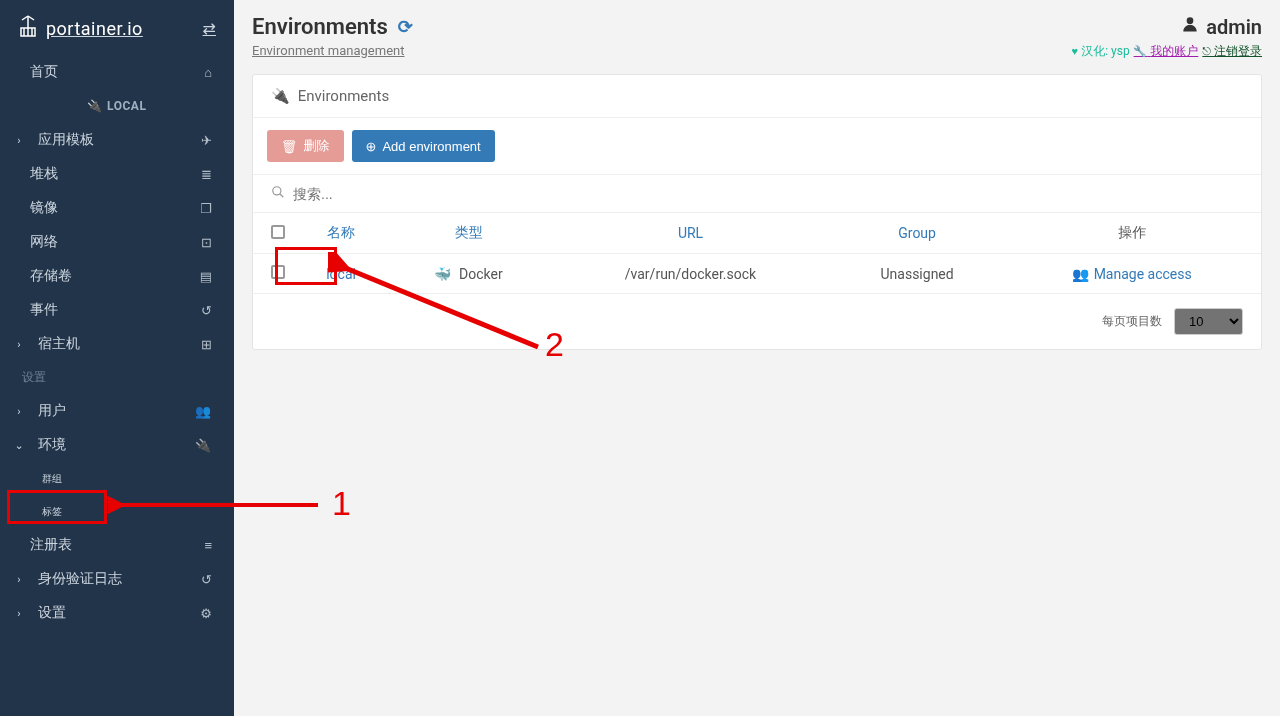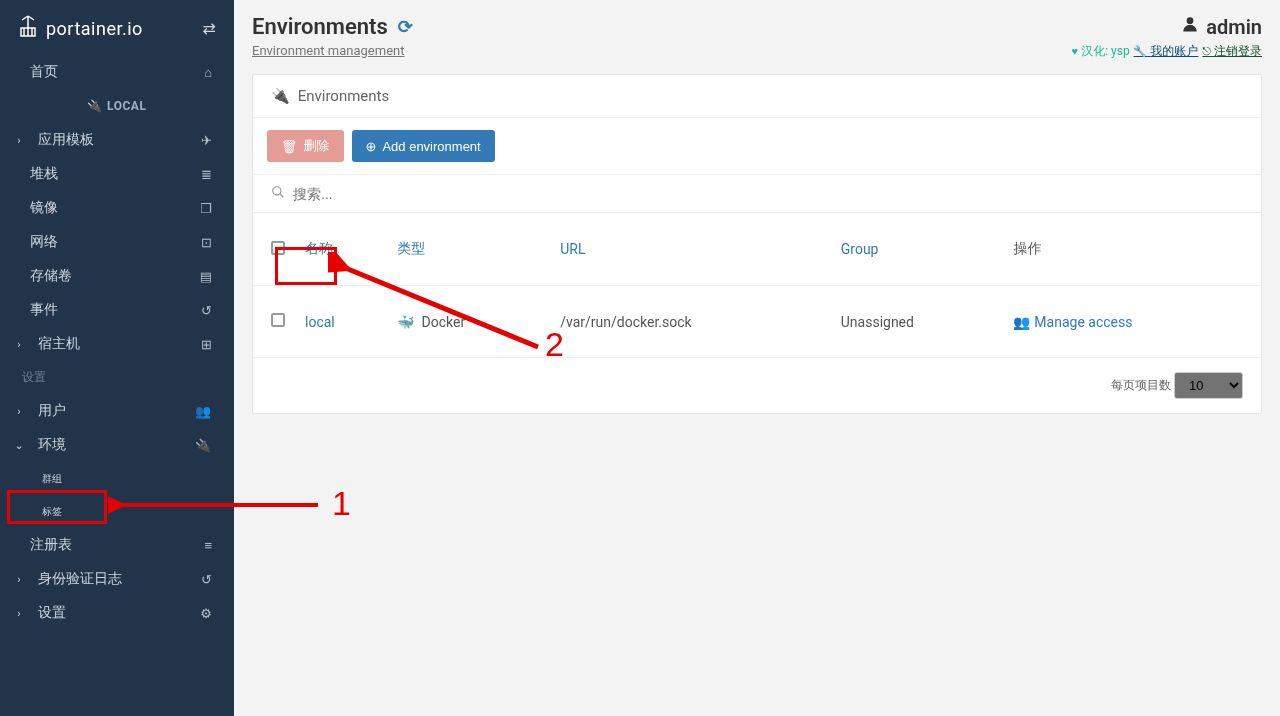--- a/index.html
+++ b/index.html
@@ -1,21 +1,21 @@
 <!DOCTYPE html>
 <html><head>
 <meta charset="utf-8">
 <style>
 * { margin:0; padding:0; box-sizing:border-box; }
 body { font-family:-apple-system,BlinkMacSystemFont,"Segoe UI",Roboto,Arial,sans-serif; font-size:14px; color:#333; background:#f3f3f3; }
 a { text-decoration:none; }
 
 
 .sidebar { position:fixed; left:0; top:0; width:234px; height:100vh; background:#22344a; color:#cdd6df; overflow-y:auto; }
-.sidebar-header { display:flex; align-items:center; justify-content:space-between; padding:14px 18px 12px; }
+.sidebar-header { display:flex; align-items:center; justify-content:space-between; padding:14px 18px 12px;text-decoration:underline; }
 .brand { display:flex; align-items:center; gap:6px; }
 .brand-glyph { display:inline-block; }
 .brand-text { font-size:18px; font-weight:400; color:#fff; letter-spacing:0.5px; }
 .toggle-icon { color:#cdd6df; font-size:16px; }
 .nav-item { display:flex; align-items:center; justify-content:space-between; padding:8px 22px 8px 30px; cursor:pointer; font-size:14px; color:#cdd6df; min-height:33px; }
 .nav-item.sub { padding-left:42px; font-size:10px; }
 .nav-label { display:flex; align-items:center; gap:8px; }
 .nav-chevron { width:14px; display:inline-block; text-align:center; margin-left:-18px; margin-right:4px; font-size:11px; color:#cdd6df; }
 .nav-icon { font-size:13px; color:#cdd6df; opacity:0.85; }
 .nav-section { text-align:center; color:#9fb0c1; font-size:12px; padding:10px 0 10px; font-weight:700; letter-spacing:0.5px; }
@@ -25,42 +25,42 @@
 
 .main { margin-left:234px; padding:14px 18px; }
 .page-head { display:flex; justify-content:space-between; align-items:flex-start; margin-bottom:14px; }
 .title-block h1 { font-size:22px; font-weight:600; color:#333; display:flex; align-items:center; gap:10px; }
 .title-block .subtitle { font-size:13px; color:#777; margin-top:4px;text-decoration:underline; }
 .refresh-icon { color:#337ab7; font-size:18px; }
 .user-block { text-align:right; }
 .user-line { font-size:20px; font-weight:600; display:flex; align-items:center; justify-content:flex-end; gap:6px; }
 .user-links { font-size:12px; margin-top:4px; display:flex; gap:4px; align-items:center; justify-content:flex-end; }
 .link-green { color:#1abc9c; }
-.link-blue { color:#0c4a6e; text-decoration:underline; }
+.link-blue { color:#a21caf; text-decoration:underline; }
 .link-red { color:#14532d; text-decoration:underline;text-align:center; }
 .link-icon { font-size:11px; }
 
 
 .panel { background:#fff; border:1px solid #e4e4e4; border-radius:3px; }
 .panel-head { padding:12px 18px; font-size:15px; color:#666; border-bottom:1px solid #eee; display:flex; align-items:center; gap:8px; }
 .toolbar { padding:12px 14px; display:flex; gap:8px; }
 .btn { border:none; border-radius:3px; padding:7px 14px; font-size:13px; cursor:pointer; display:inline-flex; align-items:center; gap:6px; color:#fff; }
 .btn-danger { background:#e69c96; }
 .btn-primary { background:#337ab7; }
 .search-bar { border-top:1px solid #eee; padding:10px 18px; display:flex; align-items:center; gap:8px; color:#999; }
 .search-bar input { border:none; outline:none; width:100%; font-size:14px; color:#666; }
 .tbl { width:100%; border-collapse:collapse; }
-.tbl th, .tbl td { text-align:left; padding:27px 10px; border-top:1px solid #eee; font-weight:400; }
+.tbl th, .tbl td { text-align:center; padding:11px 10px; border-top:1px solid #eee; font-weight:400; }
 .tbl th { color:#555; font-size:14px; }
 .tbl th.sortable { color:#337ab7; cursor:pointer; }
 .tbl td { color:#555; }
 .tbl td a { color:#337ab7; }
 .chk { width:14px; height:14px; border:2px solid #999; border-radius:2px; display:inline-block; }
 .col-chk { width:36px; padding-left:18px !important; }
-.table-footer { display:flex; justify-content:flex-end; align-items:center; gap:3px; padding:14px 18px; border-top:1px solid #eee; font-size:12px; color:#666; }
+.table-footer { display:flex; justify-content:flex-end; align-items:center; gap:12px; padding:14px 18px; border-top:1px solid #eee; font-size:12px; color:#666; }
 .table-footer select { padding:4px 22px 4px 10px; border:1px solid #ccc; border-radius:3px; font-size:13px; background:#737373; }
 
 
 .anno { position:absolute; pointer-events:none; z-index:50; }
 .anno-box { border:3px solid #e60000; position:absolute; }
 .anno-text { color:#e60000; font-size:34px; font-weight:400; position:absolute; font-family:Arial,sans-serif; }
 .arrow { position:absolute; }
 </style>
 </head>
 <body>

